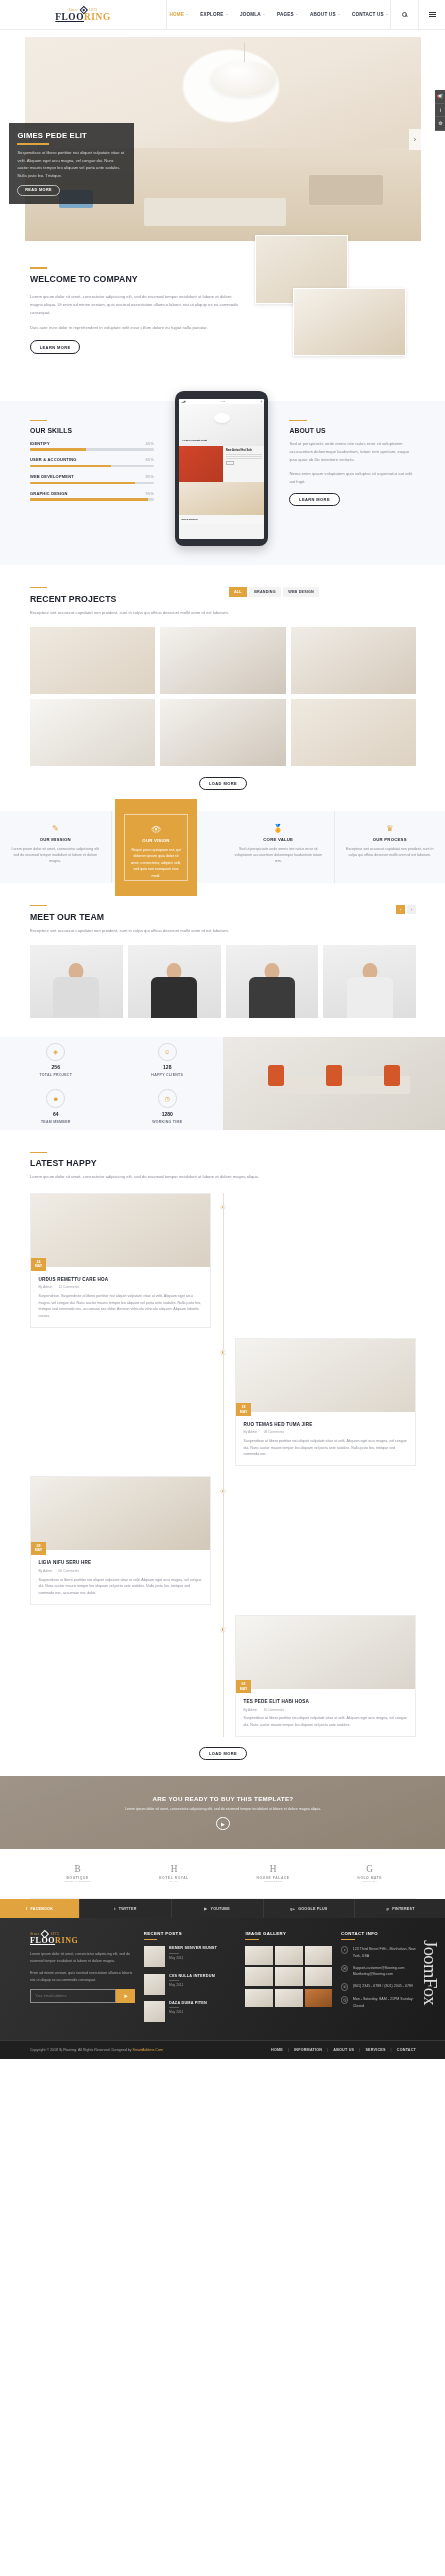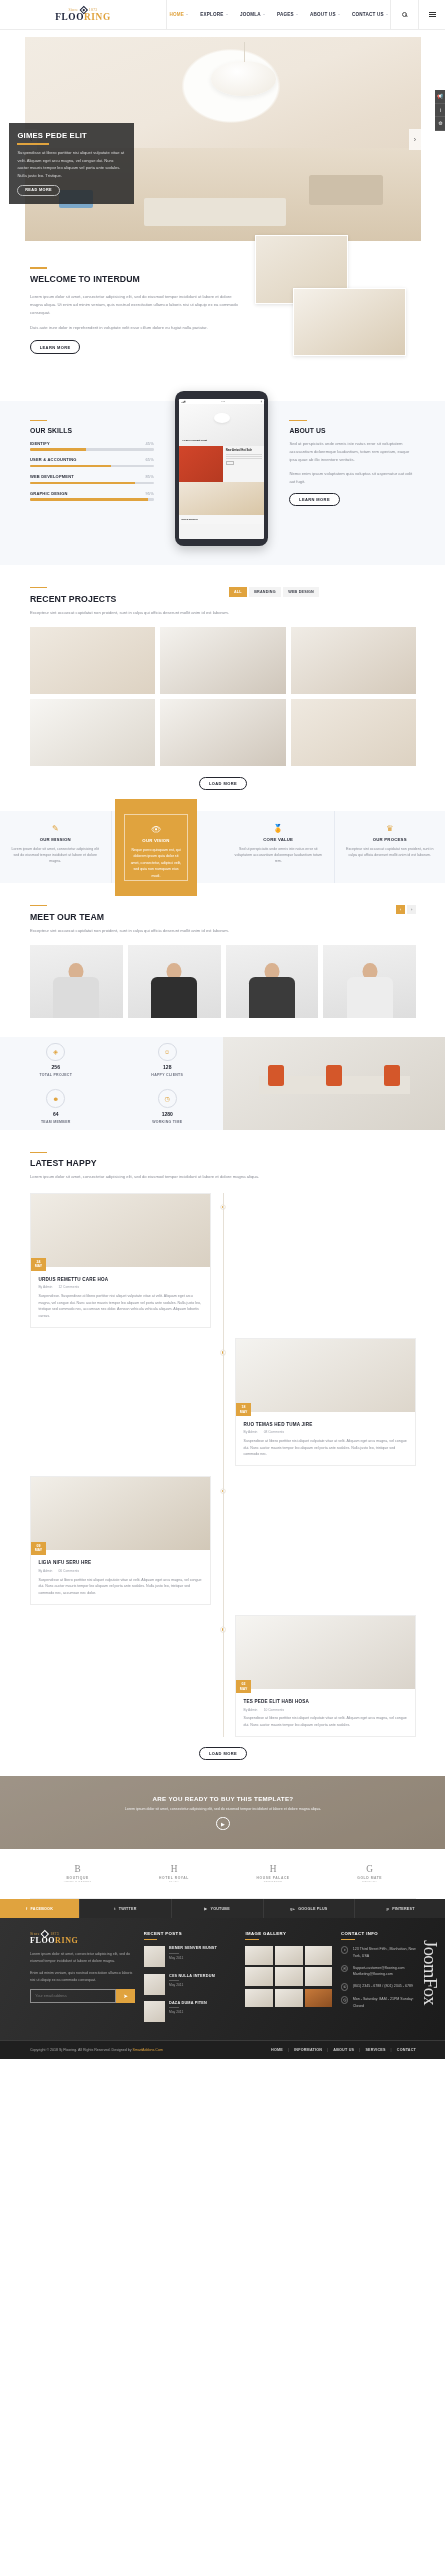--- a/index.html
+++ b/index.html
@@ -15,21 +15,21 @@
   .wrap { width:446px; position:relative; }
   .container { width:386px; margin:0 auto; position:relative; }
 
   
   .header { height:30px; background:#fff; display:flex; align-items:center; border-bottom:0.6px solid #ececec; }
   .logo-box { width:167px; height:30px; display:flex; flex-direction:column; align-items:center; justify-content:center; border-right:0.6px solid #ececec;}
   .logo-since { font-family:"Liberation Serif", serif; font-size:3.7px; color:#d9a24a; letter-spacing:0.3px; display:flex; align-items:center; gap:2.5px;}
   .logo-diamond { width:5.6px; height:5.6px; border:0.7px solid #1b2138; transform:rotate(45deg); display:inline-block; position:relative;}
   .logo-diamond:after{content:"";position:absolute;inset:1.2px;border:0.6px solid #1b2138;}
   .logo-word { font-family:"Liberation Serif", serif; font-size:9.3px; font-weight:bold; letter-spacing:0.6px; line-height:1;}
-  .logo-word .a { color:#1b2138; }
+  .logo-word .a { color:#1b2138;text-decoration:underline; }
   .logo-word .b { color:#e0a33e; }
   .nav { flex:1; display:flex; align-items:center; justify-content:center; gap:12.4px; }
   .nav-item { font-size:4.6px; font-weight:bold; letter-spacing:0.2px; color:#2d3142; text-transform:uppercase; display:flex; align-items:center; gap:1.9px; cursor:pointer;}
   .nav-item.active { color:#e0a33e; }
   .caret { width:0;height:0;border-left:1.5px solid transparent;border-right:1.5px solid transparent;border-top:1.9px solid #b9bcc6;}
   .hdr-tools { width:56px; display:flex; align-items:center; justify-content:space-around; height:30px;}
   .tool { border-left:0.6px solid #ececec; height:30px; width:28px; display:flex; align-items:center; justify-content:center; cursor:pointer;}
   .search-ico { width:5px;height:5px;border:0.7px solid #555;border-radius:50%; position:relative;}
   .search-ico:after{content:"";position:absolute;width:2.5px;height:0.7px;background:#555;transform:rotate(45deg);right:-1.9px;bottom:0;}
   .burger span{display:block;width:7.4px;height:1px;background:#333;margin:1.2px 0;}
@@ -310,21 +310,21 @@
       <div class="hero-rule"></div>
       <div class="hero-text">Suspendisse at libero porttitor nisi aliquet vulputate vitae at velit. Aliquam eget arcu magna, vel congue dui. Nunc auctor mauris tempor leo aliquam vel porta ante sodales. Nulla justo leo. Tristique.</div>
       <div class="btn-outline-light">READ MORE</div>
     </div>
   </div>
 
   <div class="container welcome">
     <div class="welcome-row">
       <div class="welcome-left">
         <div class="sec-rule"></div>
-        <div class="h2">WELCOME TO INTERDUM</div>
+        <div class="h2">WELCOME TO COMPANY</div>
         <div class="p" style="margin-top:8.7px">Lorem ipsum dolor sit amet, consectetur adipisicing elit, sed do eiusmod tempor incididunt ut labore et dolore magna aliqua. Ut enim ad minim veniam, quis nostrud exercitation ullamco laboris nisi ut aliquip ex ea commodo consequat.</div>
         <div class="p" style="margin-top:6.2px">Duis aute irure dolor in reprehenderit in voluptate velit esse cillum dolore eu fugiat nulla pariatur.</div>
         <div class="btn-outline" style="margin-top:8.7px">LEARN MORE</div>
       </div>
       <div class="welcome-right">
         <div class="wimg wimg1"></div>
         <div class="wimg wimg2"></div>
       </div>
     </div>
   </div>

